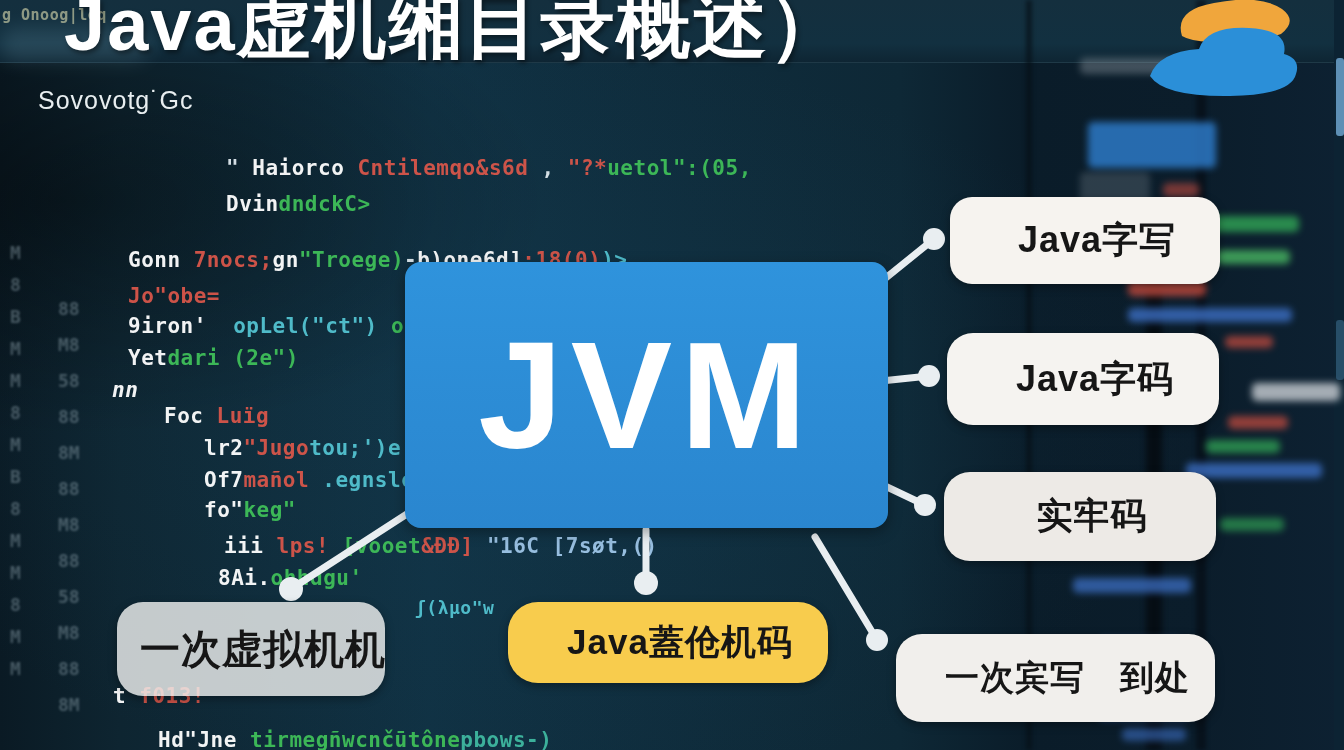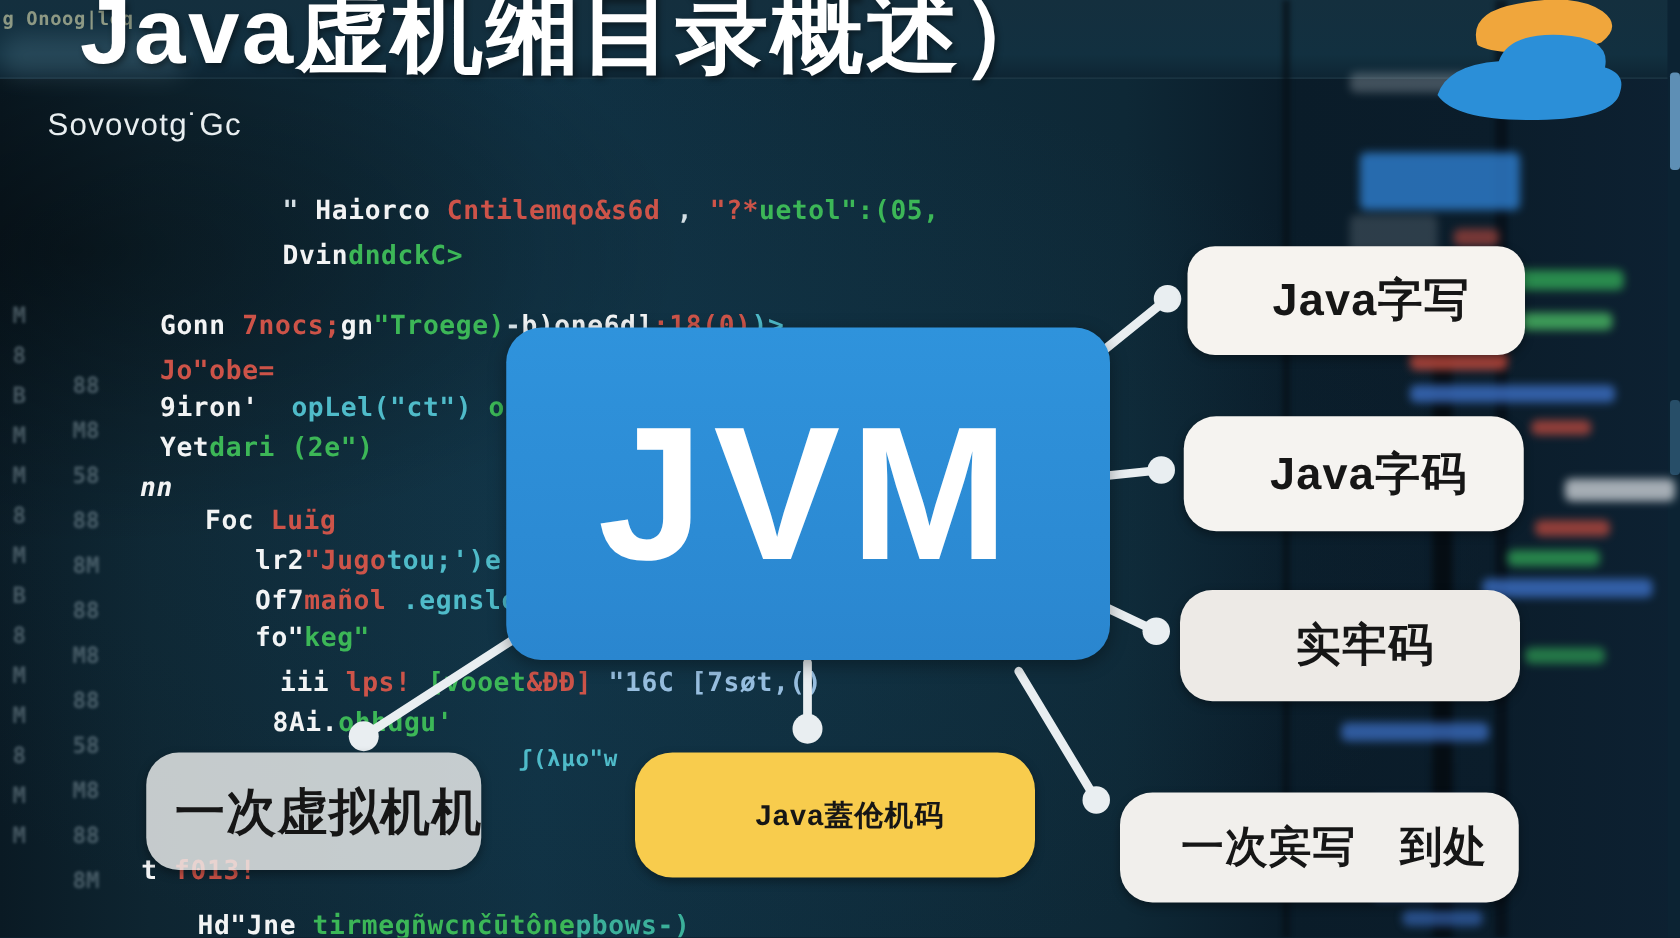--- a/index.html
+++ b/index.html
@@ -48,38 +48,38 @@
     position:absolute;left:10px;top:86px;z-index:1;color:#e8eef0;font-weight:normal;
     font-size:25px;letter-spacing:1px;filter:blur(.4px);margin-left:28px;
   }
   
   .bars-layer{position:absolute;inset:0;z-index:1;}
   .bar{position:absolute;border-radius:5px;filter:blur(3.5px);}
   
   .connectors{position:absolute;inset:0;z-index:2;}
   .jvm-box{
     position:absolute;left:405px;top:262px;width:483px;height:266px;z-index:3;
-    background:linear-gradient(180deg,#2f93dc,#2a86cf);border-radius:28px;
+    background:linear-gradient(180deg,#2f93dc,#2a86cf);border-radius:16px;
     display:flex;align-items:center;justify-content:center;
     box-shadow:0 4px 14px rgba(0,0,0,.35);
   }
   .jvm-box span{
     color:#ffffff;font-size:152px;font-weight:800;letter-spacing:8px;
     font-family:"Liberation Sans","DejaVu Sans",sans-serif;
   }
   .node{
     position:absolute;z-index:3;display:flex;align-items:center;justify-content:center;
     border-radius:26px;box-shadow:0 3px 8px rgba(0,0,0,.35);
     color:#161616;font-weight:bold;font-size:36px;letter-spacing:1px;white-space:pre;padding-left:24px;
   }
   .n1{left:950px;top:197px;width:246px;height:87px;background:#f6f3ef;border-radius:22px;}
   .n2{left:947px;top:333px;width:248px;height:92px;background:#f5f3f0;}
   .n3{left:944px;top:472px;width:248px;height:89px;background:#edeae6;}
   .n4{left:896px;top:604px;width:295px;height:88px;background:#f1efec;font-size:34px;margin-top:30px;}
-  .n5{left:508px;top:602px;width:296px;height:100px;background:#f8cc4d;border-radius:30px;font-size:23px;}
+  .n5{left:508px;top:602px;width:296px;height:81px;background:#f8cc4d;border-radius:30px;font-size:35px;}
   .n6{left:117px;top:602px;width:244px;height:94px;background:rgba(238,239,238,.82);font-size:40px;}
   .title{
     position:absolute;left:64px;top:-24px;z-index:4;color:#ffffff;font-weight:800;
     font-size:74px;letter-spacing:2px;white-space:nowrap;
     text-shadow:2px 3px 5px rgba(0,0,0,.45);
   }
   .logo{position:absolute;left:1140px;top:0;z-index:5;}
 </style>
 </head>
 <body>

